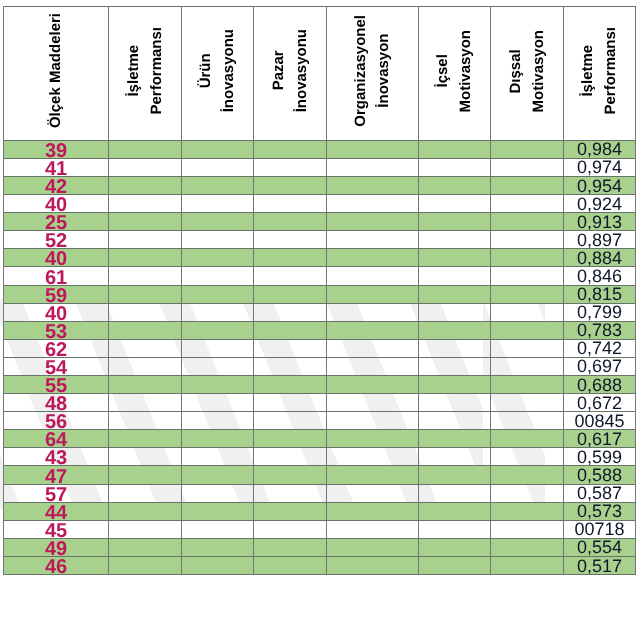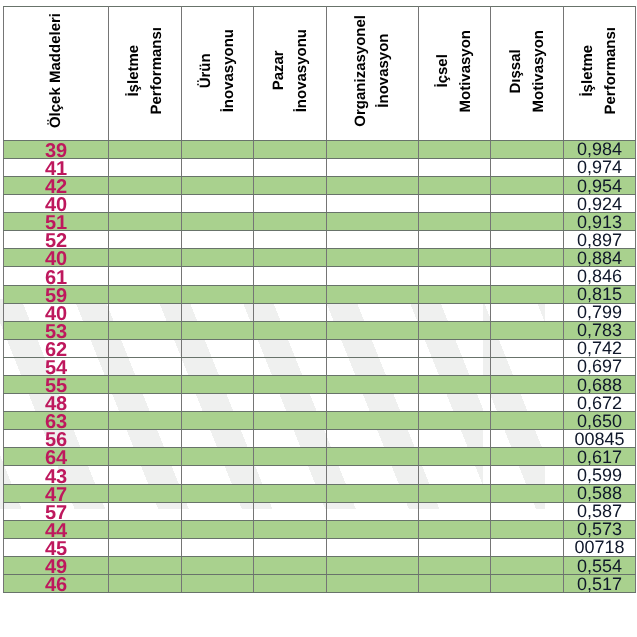--- a/index.html
+++ b/index.html
@@ -101,21 +101,21 @@
           <td class="blank"></td>
           <td class="blank"></td>
           <td class="blank"></td>
           <td class="blank"></td>
           <td class="val">
             <span>0,924</span>
           </td>
         </tr>
         <tr class="g">
           <td class="num">
-            <span>51</span>
+            <span>25</span>
           </td>
           <td class="blank"></td>
           <td class="blank"></td>
           <td class="blank"></td>
           <td class="blank"></td>
           <td class="blank"></td>
           <td class="blank"></td>
           <td class="val">
             <span>0,913</span>
           </td>
@@ -251,34 +251,20 @@
             <span>48</span>
           </td>
           <td class="blank"></td>
           <td class="blank"></td>
           <td class="blank"></td>
           <td class="blank"></td>
           <td class="blank"></td>
           <td class="blank"></td>
           <td class="val">
             <span>0,672</span>
-          </td>
-        </tr>
-        <tr class="g">
-          <td class="num">
-            <span>63</span>
-          </td>
-          <td class="blank"></td>
-          <td class="blank"></td>
-          <td class="blank"></td>
-          <td class="blank"></td>
-          <td class="blank"></td>
-          <td class="blank"></td>
-          <td class="val">
-            <span>0,650</span>
           </td>
         </tr>
         <tr class="w">
           <td class="num">
             <span>56</span>
           </td>
           <td class="blank"></td>
           <td class="blank"></td>
           <td class="blank"></td>
           <td class="blank"></td>

